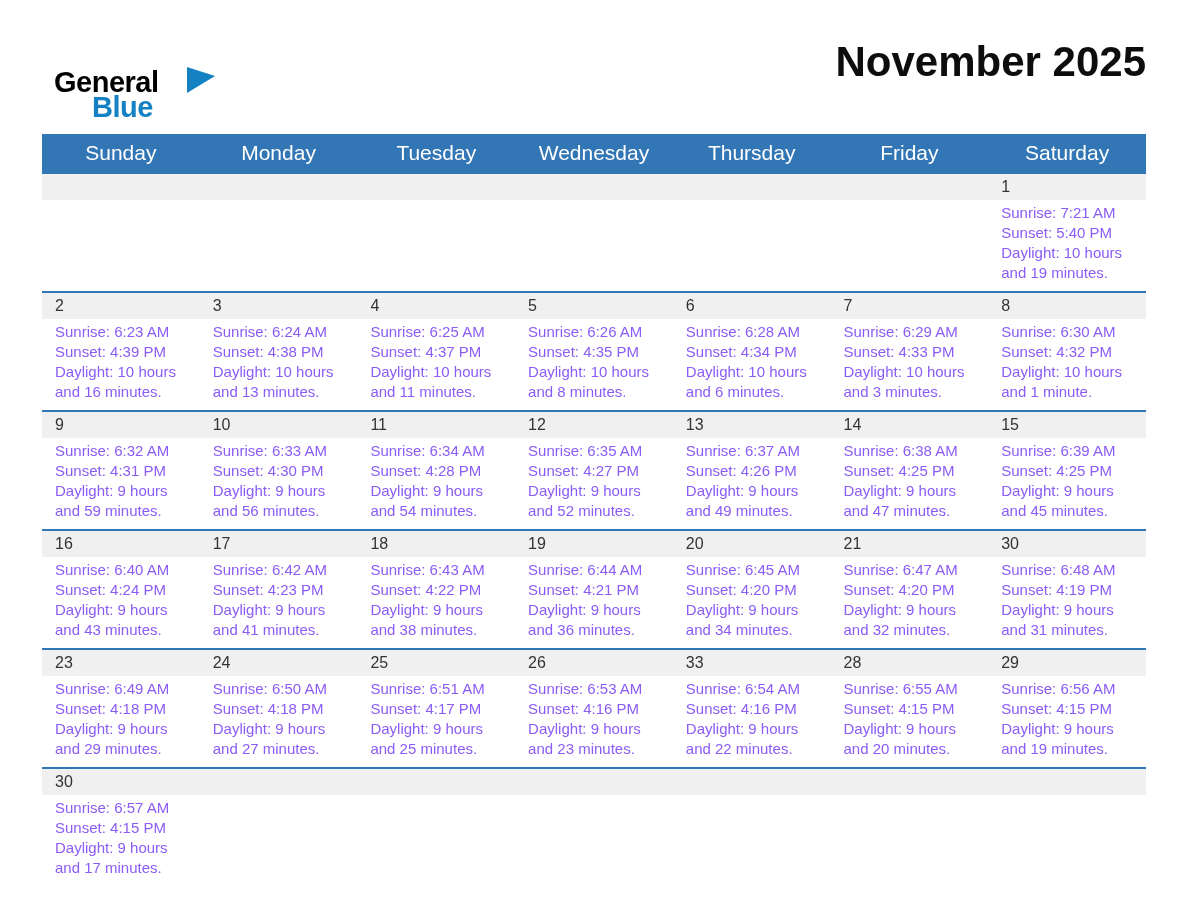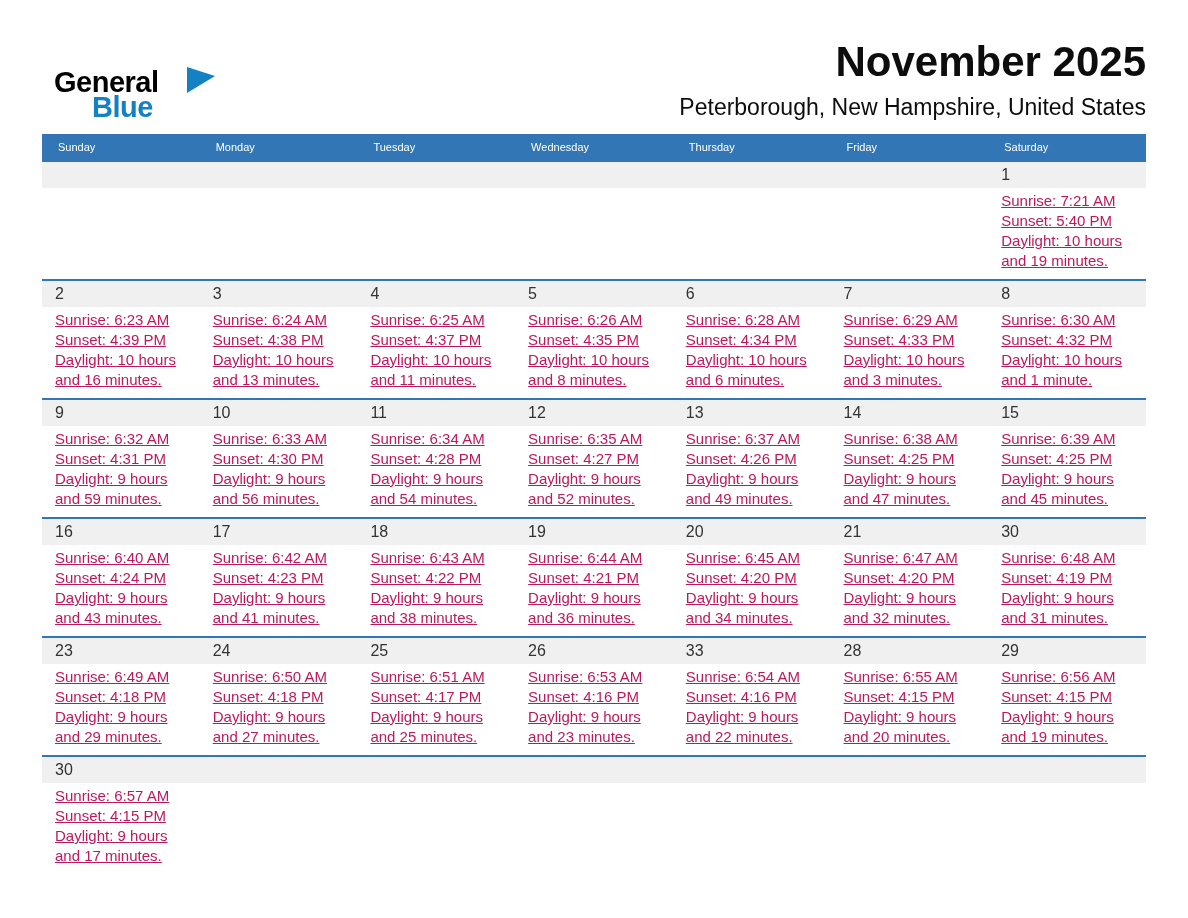--- a/index.html
+++ b/index.html
@@ -39,65 +39,63 @@
     font-weight: normal;
   }
   table.calendar {
     width: 100%;
     border-collapse: collapse;
     table-layout: fixed;
   }
   thead th {
     background: #3276b5;
     color: #ffffff;
-    font-size: 11px;
+    font-size: 21px;
     font-weight: normal;
-    text-align: left;
-    padding: 7px 4px 7px 16px;
+    text-align: center;
+    padding: 7px 4px 7px 4px;
   }
   tbody tr { border-top: 2px solid #3276b5; }
   tbody td {
     vertical-align: top;
     padding: 0;
   }
   .num {
     background: #f0f0f0;
     font-size: 16px;
     color: #333333;
     padding: 3px 4px 3px 13px;
     min-height: 26px;
     line-height: 20px;
   }
   .details {
     padding: 3px 6px 8px 13px;
     font-size: 15px;
-    color: #be185d;
+    color: #8b5cf6;
     line-height: 20px;
     min-height: 88px;
-    text-decoration: underline;
   }
   .line { display: block; }
 </style>
 </head>
 <body>
 
 <div class="page">
   <div class="top">
     <div class="logo">
       <div class="logo-line1">
         <span class="logo-general">General</span>
         <svg class="logo-triangle" width="28" height="28" viewBox="0 0 28 28">
           <polygon points="0,1 28,10 0,27" fill="#1481c3"></polygon>
         </svg>
       </div>
       <div class="logo-blue">Blue</div>
     </div>
     <div class="titles">
       <div class="month-title">November 2025</div>
-      <div class="location">Peterborough, New Hampshire, United States</div>
     </div>
   </div>
 
   <table class="calendar">
     <thead>
       <tr id="weekday-row">
           <th>Sunday</th>
           <th>Monday</th>
           <th>Tuesday</th>
           <th>Wednesday</th>

